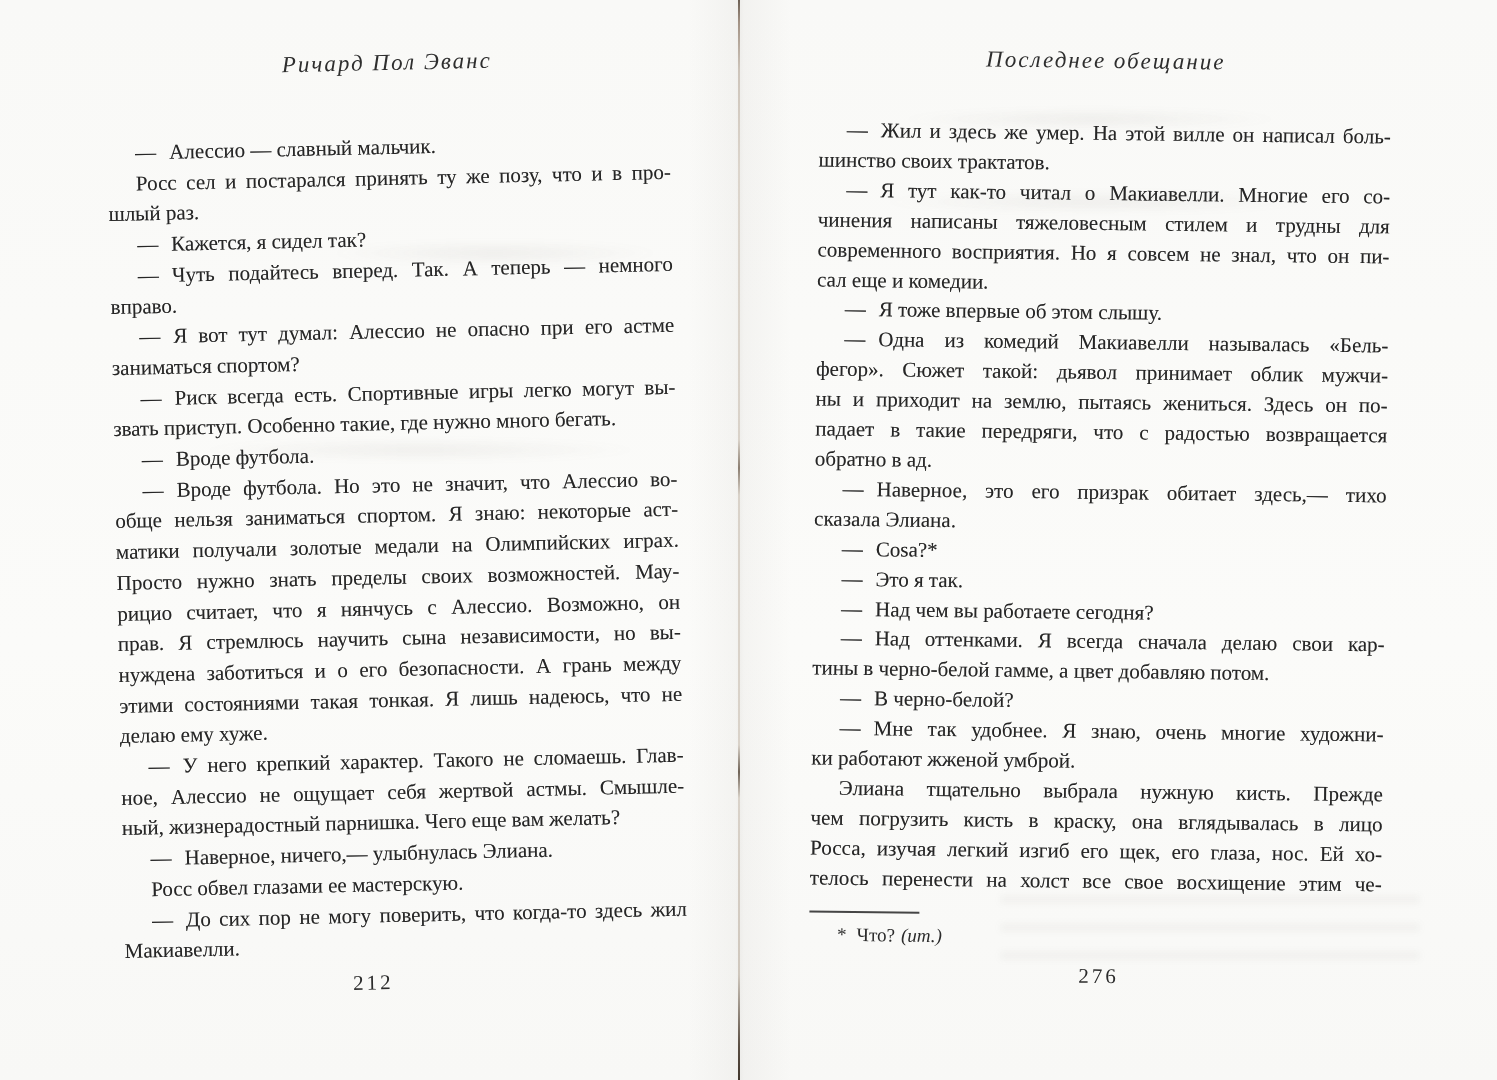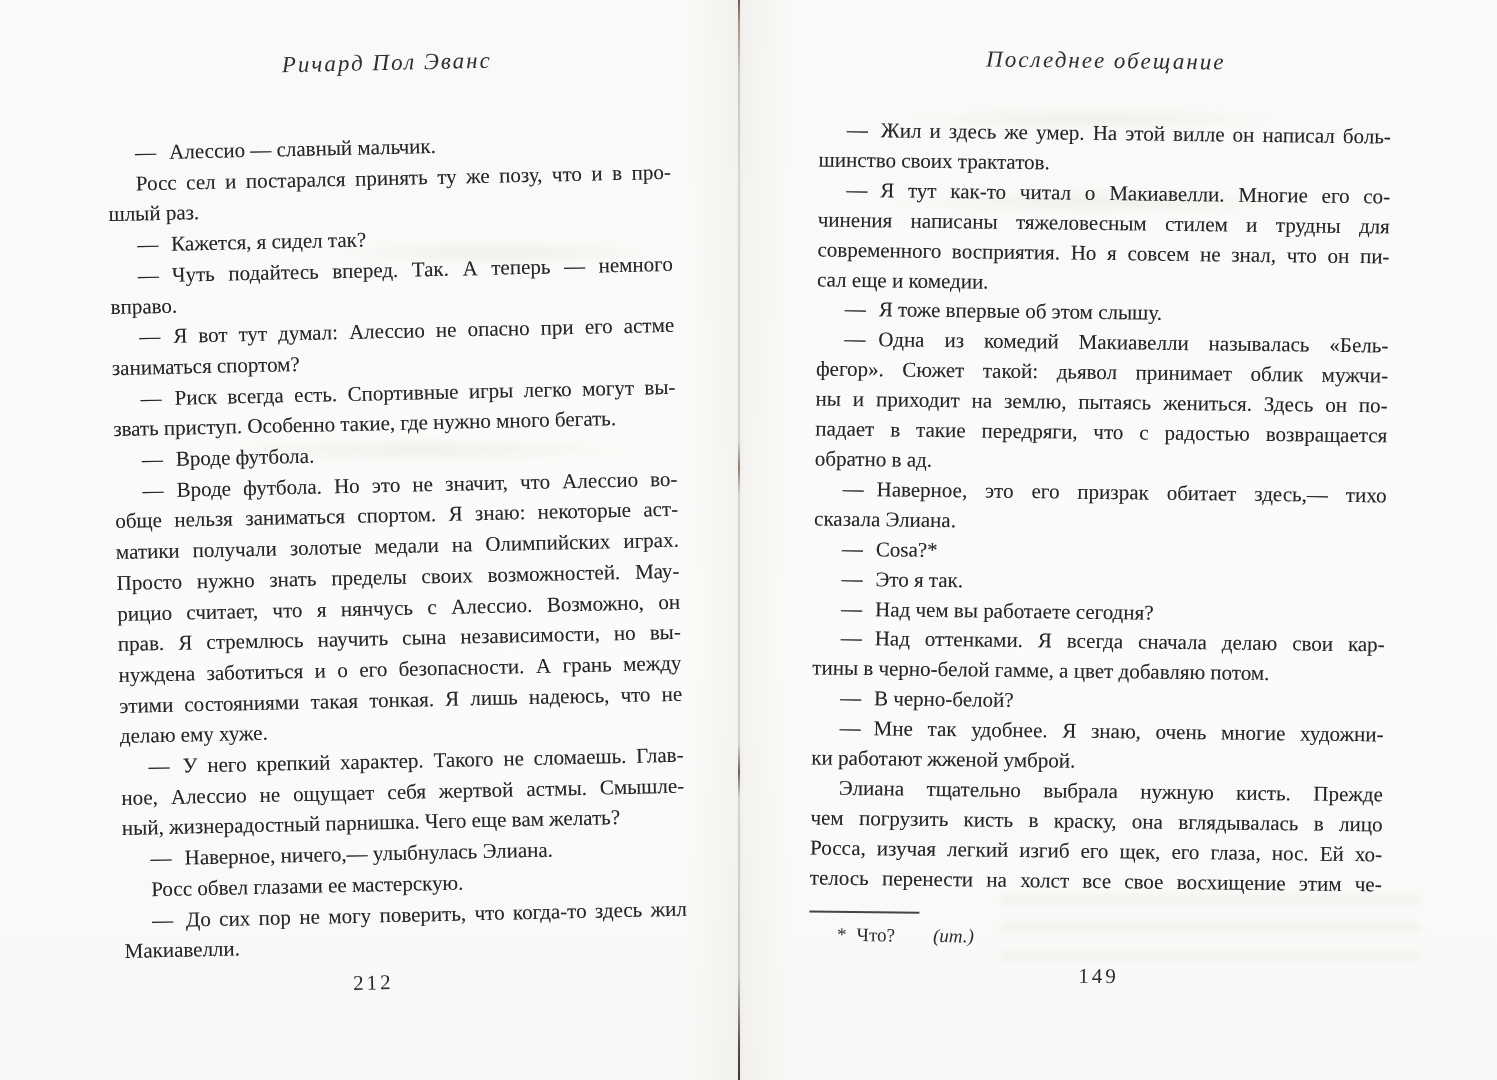--- a/index.html
+++ b/index.html
@@ -74,21 +74,21 @@
   .footnote-rule {
     width: 110px; height: 2px;
     background: #454545; margin-bottom: 11px;
   }
   .footnote-text {
     font-size: 19px;
     padding-left: 28px;
     color: #2b2b2b;
   }
   .footnote-text .marker { padding-right: 10px; }
-  .footnote-text .lang-note { font-style: italic; padding-left: 6px; margin-left: 32px; }
+  .footnote-text .lang-note { font-style: italic; padding-left: 6px; }
 
   
   .smudge {
     position: absolute;
     pointer-events: none;
     filter: blur(3px);
     opacity: 0.55;
   }
   .smudge.blob {
     background: radial-gradient(ellipse at center, rgba(128,122,114,0.16), rgba(128,122,114,0.0) 72%);
@@ -176,16 +176,16 @@
         <div class="line fill">чем погрузить кисть в краску, она вглядывалась в лицо</div>
         <div class="line fill">Росса, изучая легкий изгиб его щек, его глаза, нос. Ей хо-</div>
         <div class="line fill">телось перенести на холст все свое восхищение этим че-</div>
       </div>
     <div class="footnote">
       <div class="footnote-rule"></div>
       <div class="footnote-text">
         <span class="marker">*</span><span>Что?</span><span class="lang-note">(ит.)</span>
       </div>
     </div>
-    <div class="page-number">149</div>
+    <div class="page-number">276</div>
   </section>
 
 </div>
 
 </body></html>

